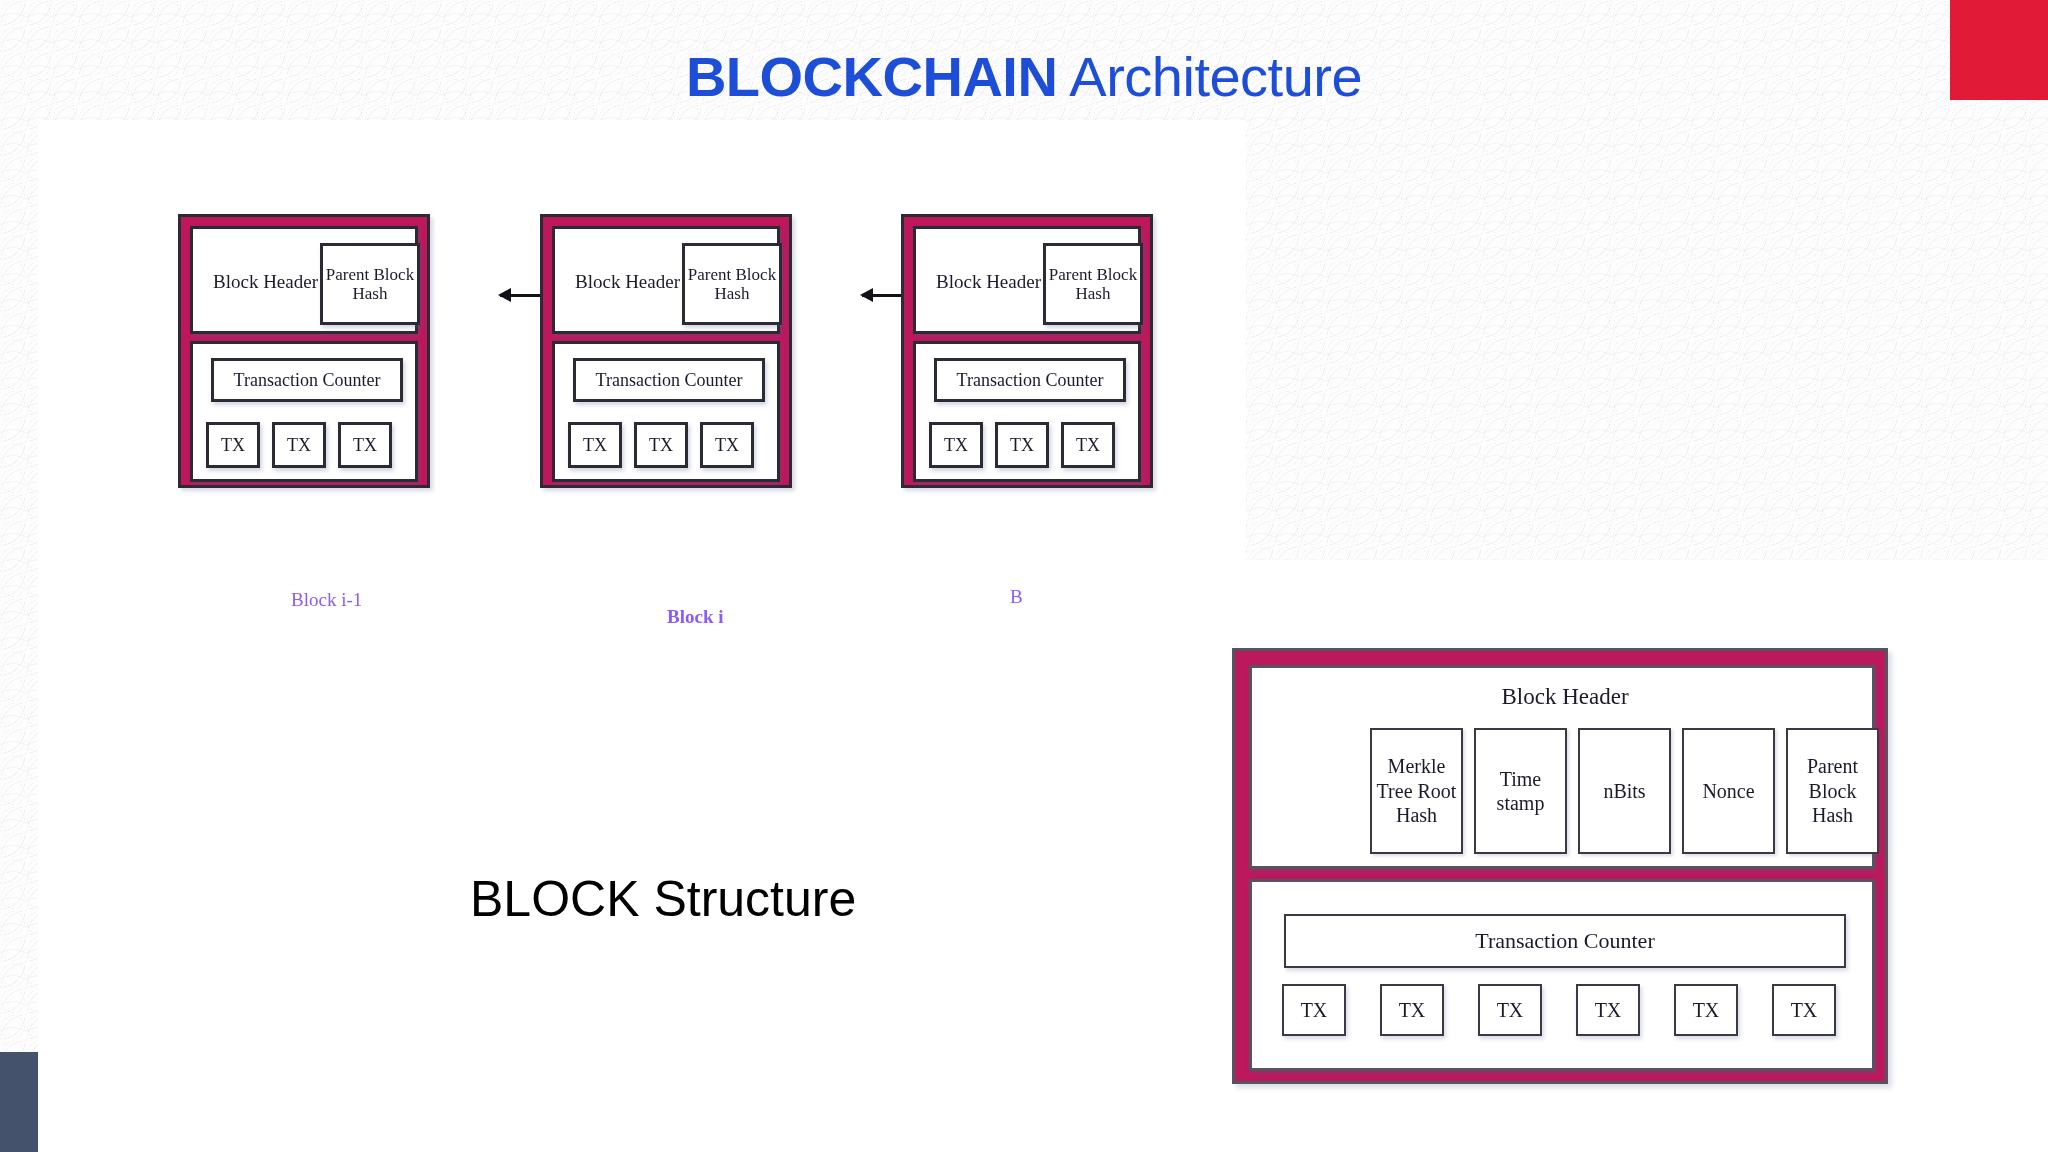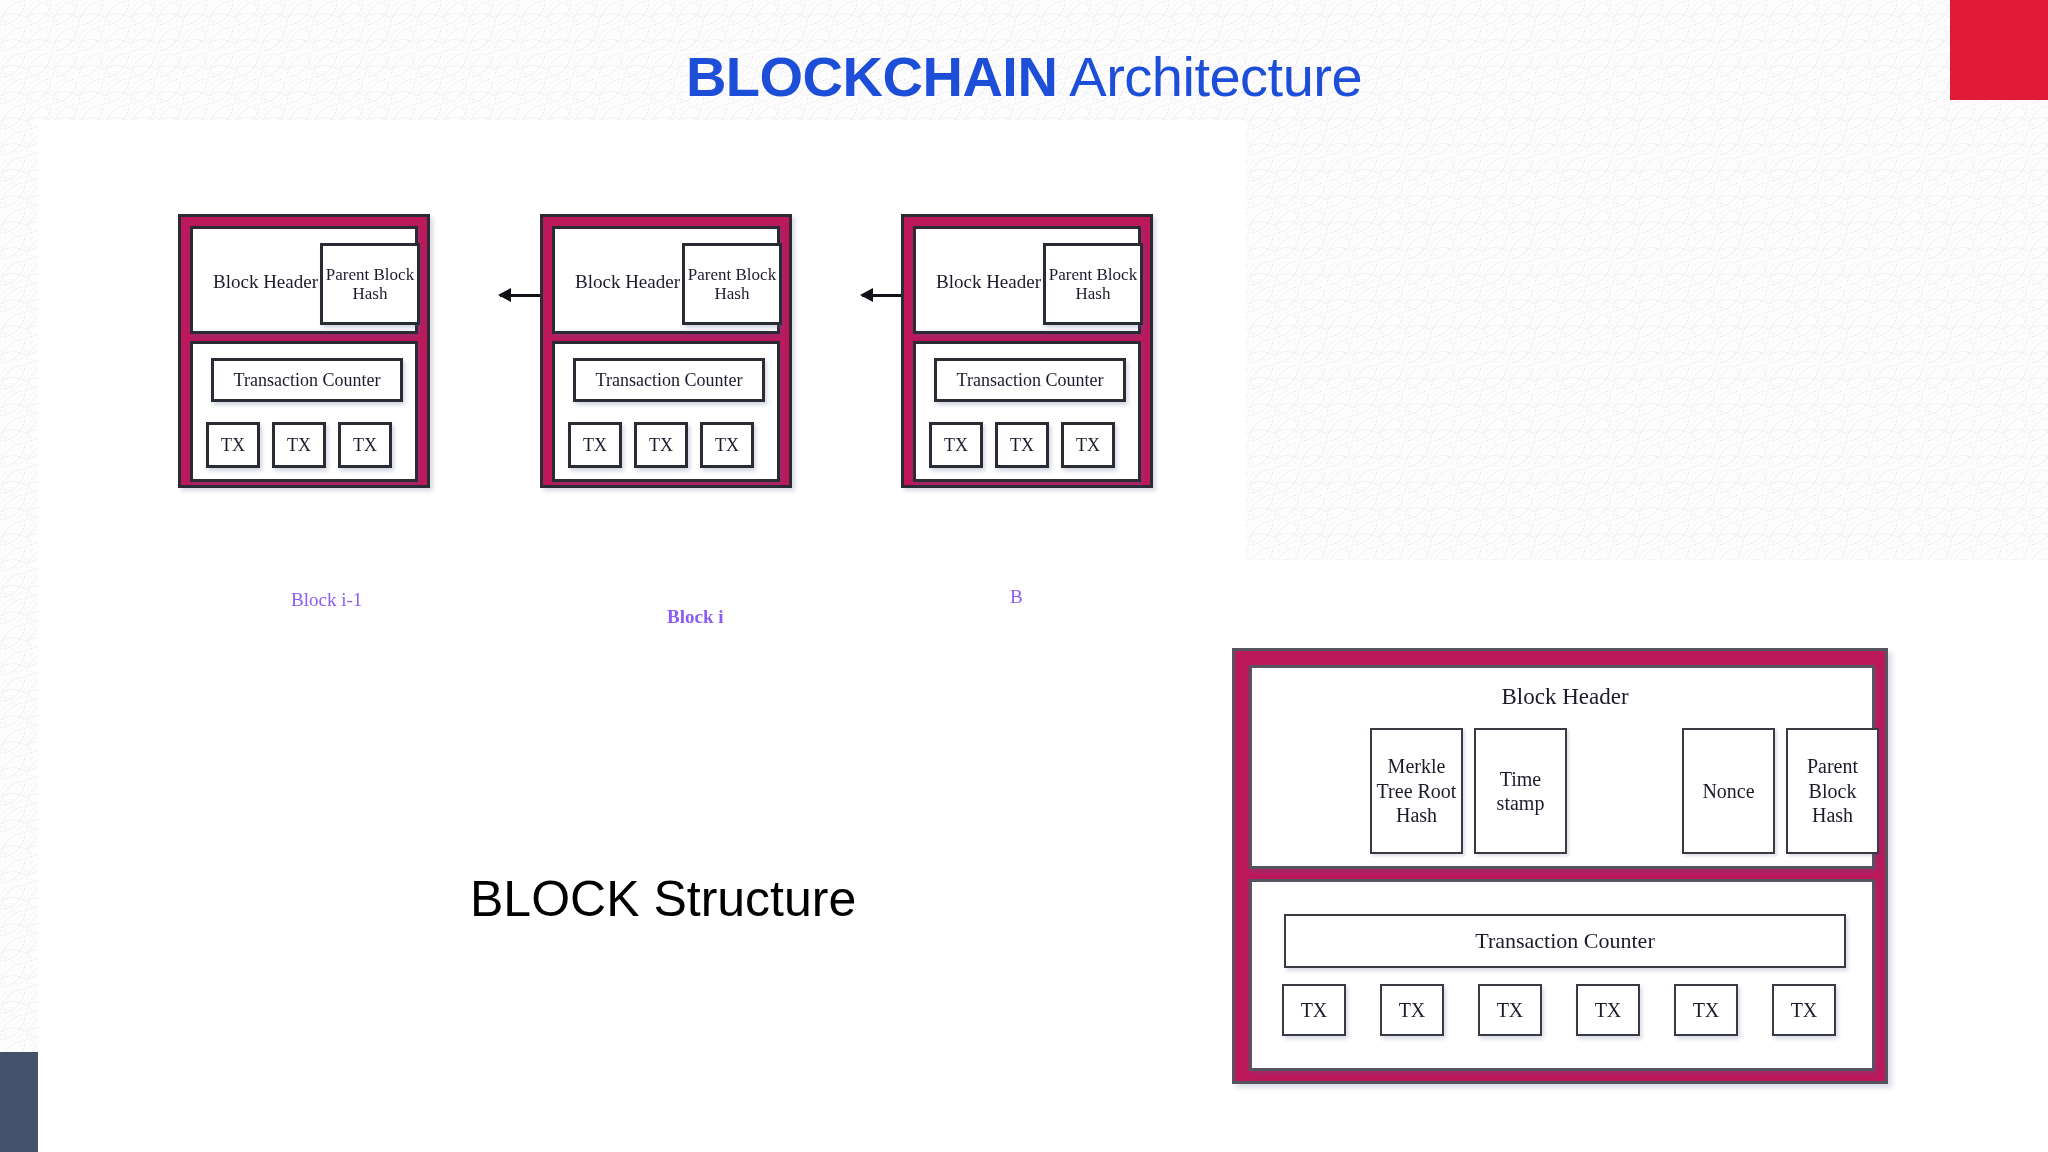--- a/index.html
+++ b/index.html
@@ -330,20 +330,21 @@
   <div class="white-panel" id="panel-right"></div>
 
   <div class="structure-caption">BLOCK Structure</div>
 
   <div class="blk-outer" id="detail-outer">
 
     <div class="blk-inner" id="detail-header-box">
       <div class="detail-hdr-title">Block Header</div>
       <div class="hdr-field f2">Time stamp</div>
       <div class="hdr-field f1">Merkle Tree Root Hash</div>
+      <div class="hdr-field f3">nBits</div>
       <div class="hdr-field f4">Nonce</div>
       <div class="hdr-field f5">Parent Block Hash</div>
     </div>
 
     <div class="blk-inner" id="detail-body-box">
       <div id="detail-txcounter">Transaction Counter</div>
       <div class="detail-tx x0">TX</div>
       <div class="detail-tx x1">TX</div>
       <div class="detail-tx x2">TX</div>
       <div class="detail-tx x3">TX</div>

